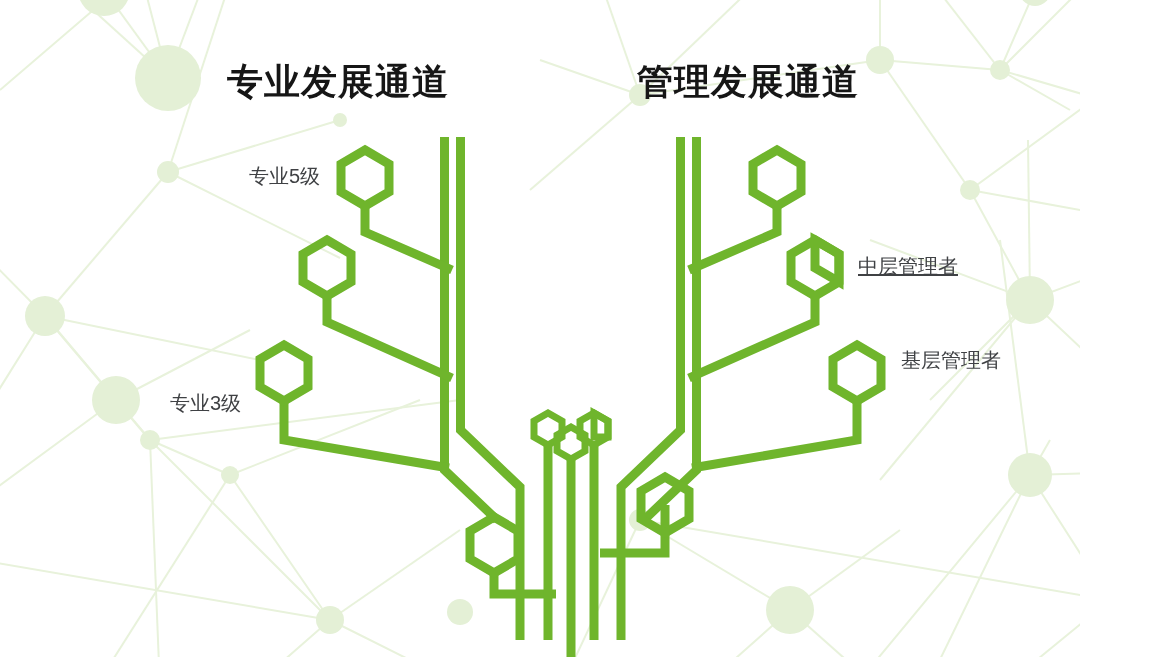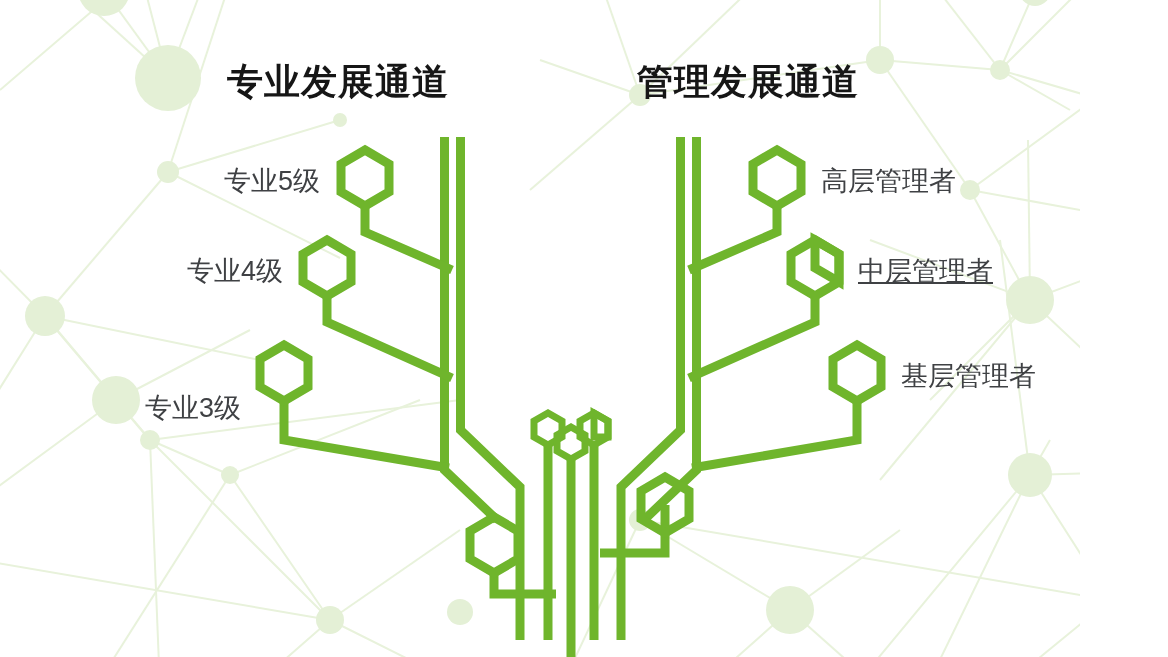--- a/index.html
+++ b/index.html
@@ -32,21 +32,21 @@
   .title {
     position: absolute;
     font-weight: bold;
     font-size: 36px;
     color: #161616;
     letter-spacing: 1px;
     white-space: nowrap;
   }
   .label {
     position: absolute;
-    font-size: 27px;
+    font-size: 20px;
     color: #3f4144;
     white-space: nowrap;
   }
   .label.right-align { transform: translateX(-100%); }
 </style>
 </head>
 <body>
 
 <div id="stage">
 
@@ -198,21 +198,19 @@
       <polygon points="594,413 608,421 608,437 594,437 594,413"></polygon>
       <polygon points="594,413 608,421 608,437 594,445 580,437 580,421"></polygon>
     </g>
   </svg>
 
   <div id="labels">
     <div class="title" style="left:227px; top:58px;">专业发展通道</div>
     <div class="title" style="left:637px; top:58px;text-align:center;">管理发展通道</div>
 
     <div class="label right-align" style="left:320px; top:163px;">专业5级</div>
-    <div class="label right-align" style="left:283px; top:253px;">专业4级</div>
     <div class="label right-align" style="left:241px; top:358px;margin-top:32px;">专业3级</div>
 
-    <div class="label" style="left:821px; top:163px;">高层管理者</div>
     <div class="label" style="left:858px; top:253px;text-decoration:underline;">中层管理者</div>
-    <div class="label" style="left:901px; top:358px;">基层管理者</div>
+    <div class="label" style="left:901px; top:347px;">基层管理者</div>
   </div>
 
 </div>
 
 </body></html>

